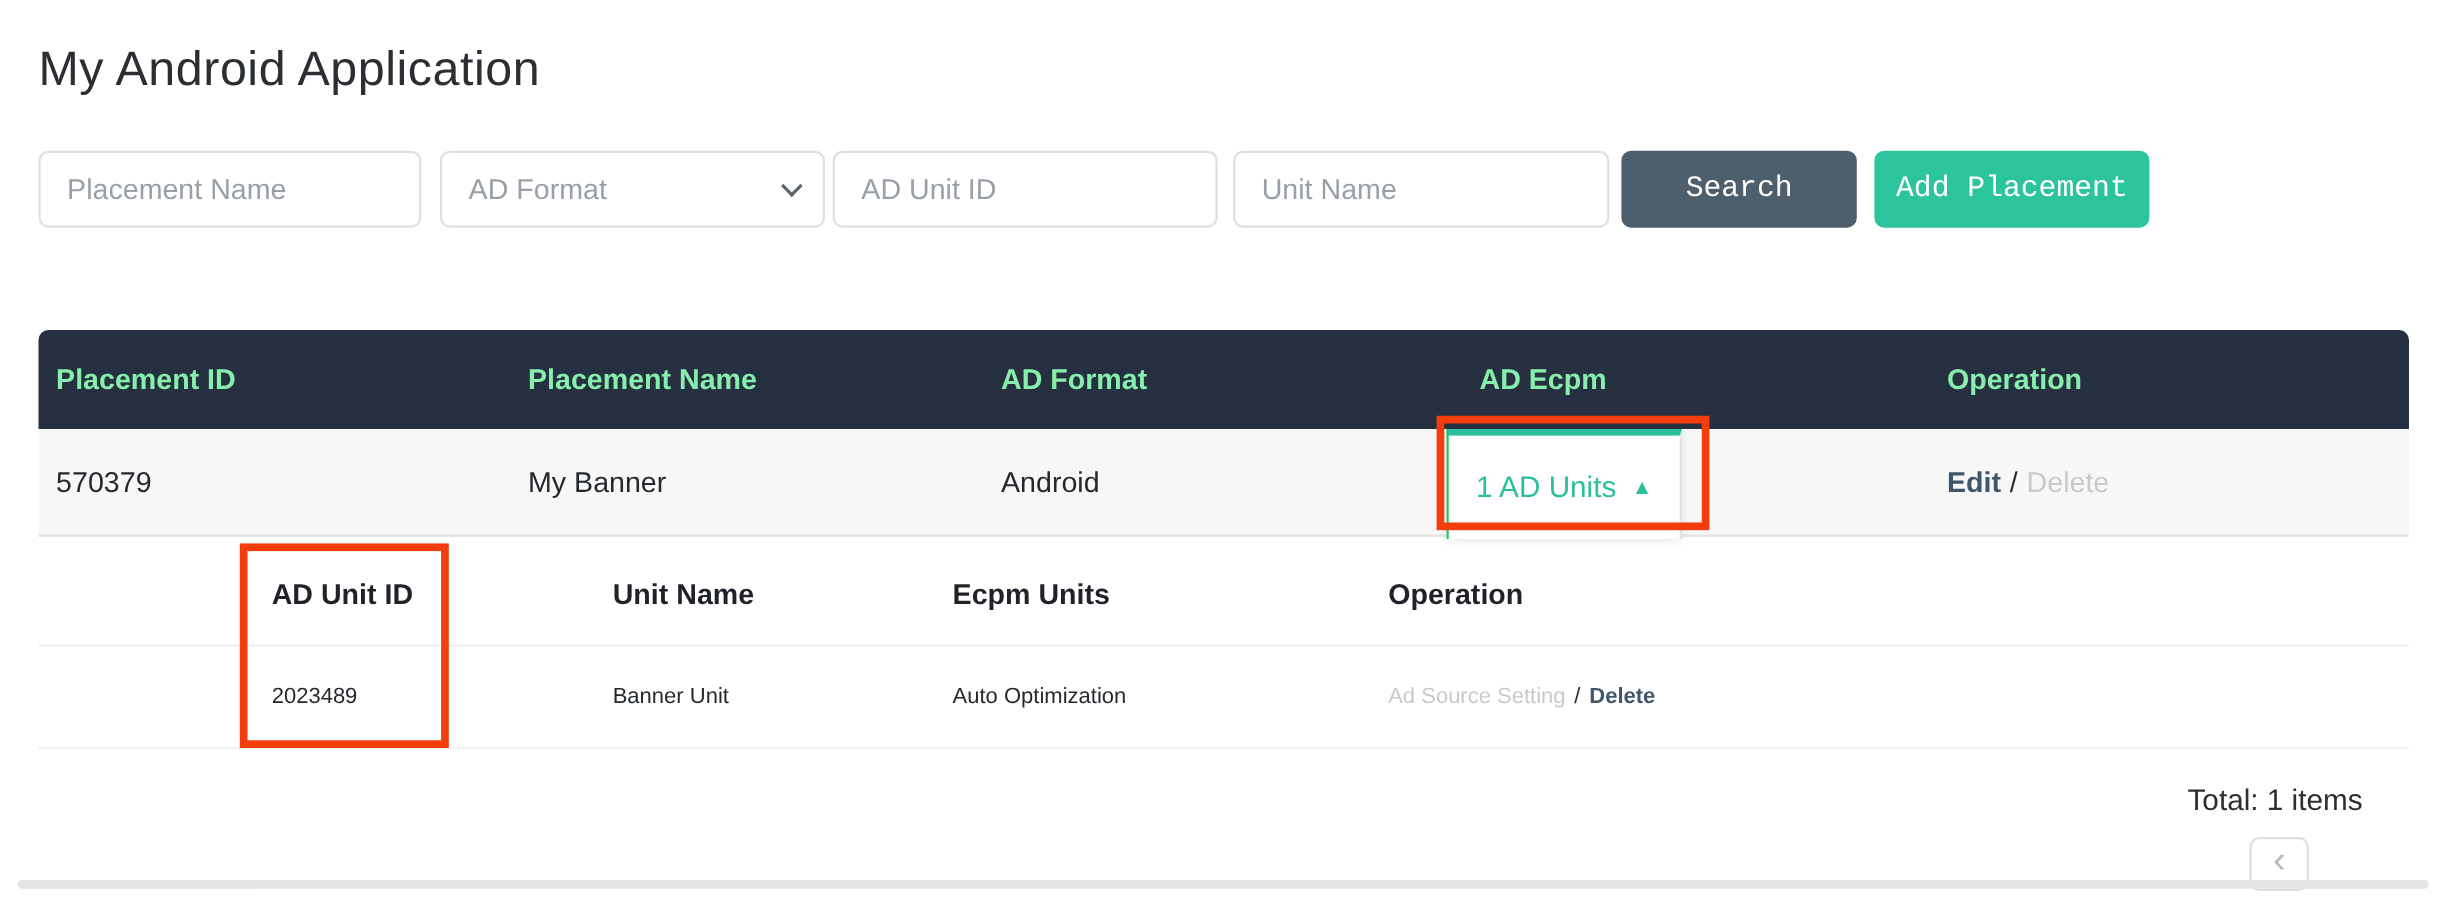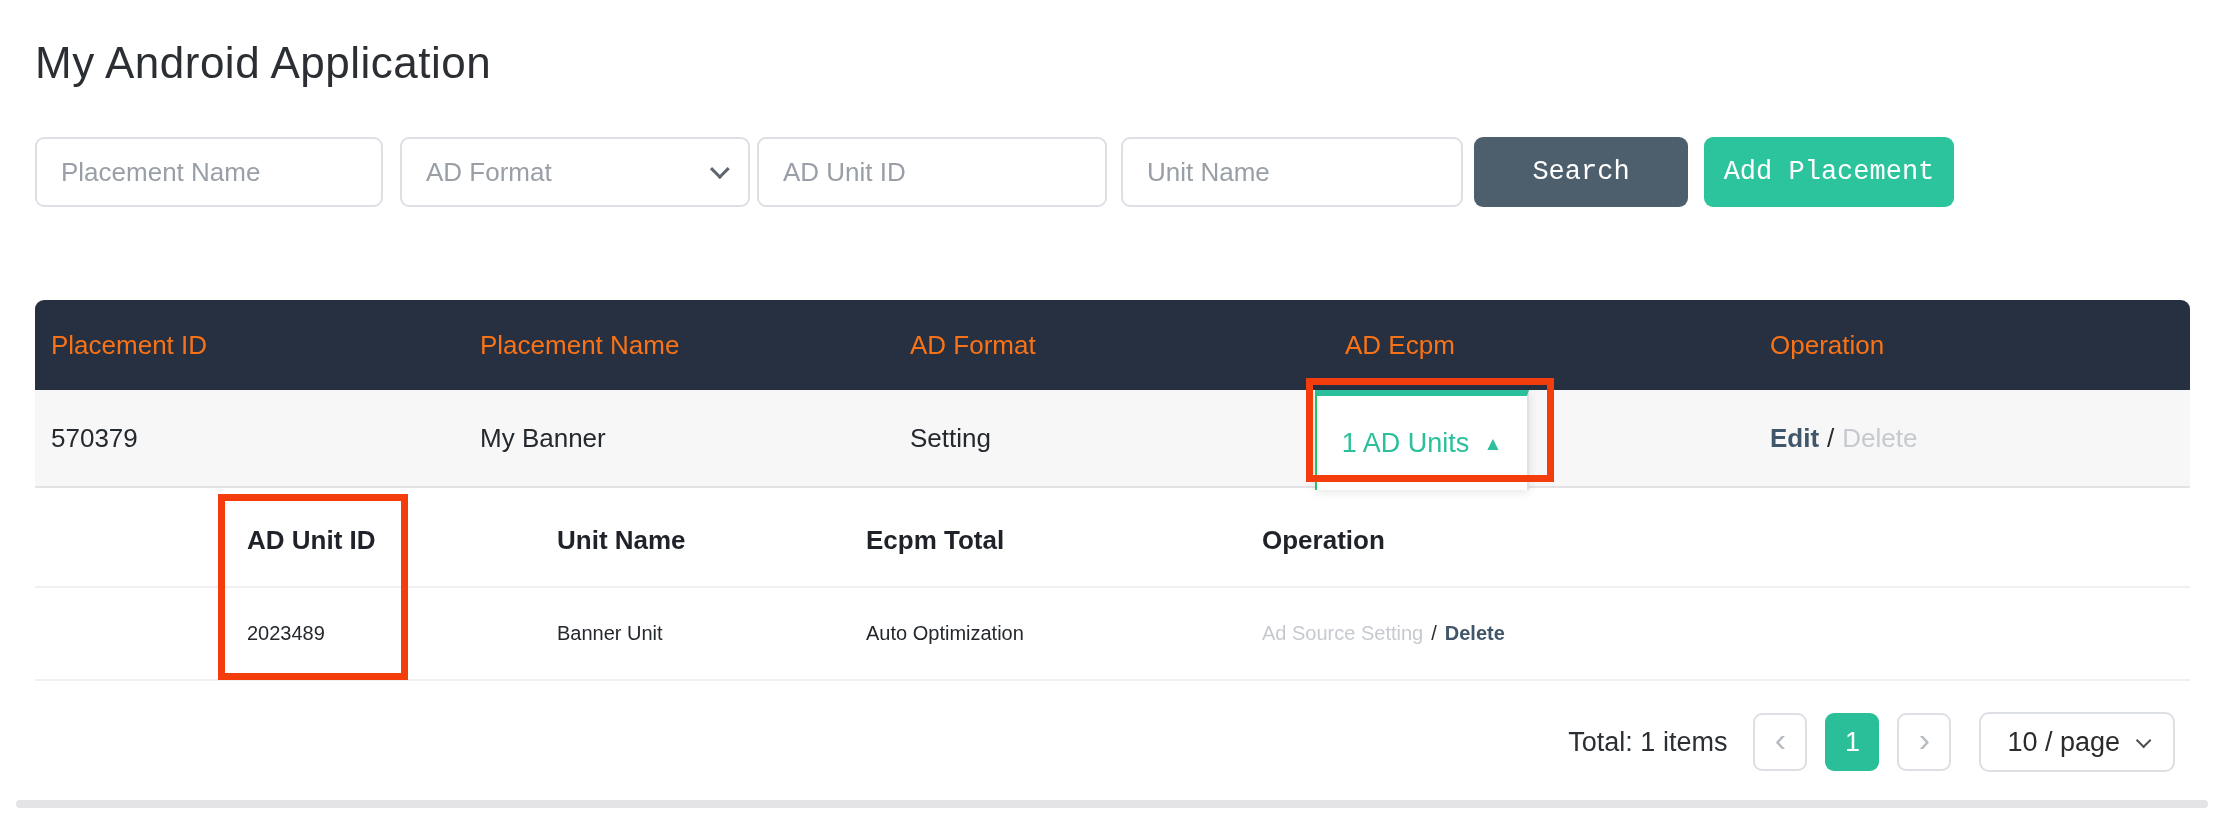--- a/index.html
+++ b/index.html
@@ -39,21 +39,21 @@
     position:absolute; top:137px; height:70px; border:none; border-radius:9px;
     color:#fff; font-size:27px; cursor:pointer; font-family:Liberation Mono, monospace;
   }
   .btn-search { left:1474px; width:214px; background:#4d5e6c; }
   .btn-add    { left:1704px; width:250px; background:#2cc49d; }
   
   .thead {
     position:absolute; left:35px; top:300px; width:2155px; height:90px;
     background:#273040; border-radius:9px 9px 0 0;
   }
-  .th { position:absolute; top:0; line-height:90px; color:#f97316; font-weight:normal; font-size:26px; }
+  .th { position:absolute; top:0; line-height:90px; color:#86efac; font-weight:bold; font-size:26px; }
   .trow {
     position:absolute; left:35px; top:390px; width:2155px; height:98px;
     background:#f7f7f8; border-bottom:2px solid #e3e3e5; z-index:1;
   }
   .td { position:absolute; top:0; line-height:96px; font-size:26px; color:#24292e; }
   .c0 { left:16px; }  .c1 { left:445px; } .c2 { left:875px; }
   .c3 { left:1310px; } .c4 { left:1735px; }
   .link-strong  { color:#40566a; font-weight:bold; text-decoration:none; cursor:pointer; }
   .link-disabled{ color:#c6cacf; text-decoration:none; }
   .op-sep { color:#2b2b2b; padding:0 8px; }
@@ -75,21 +75,21 @@
   .sub-th { position:absolute; top:0; line-height:92px; font-weight:bold; font-size:26px; color:#1f2329; }
   .sub-trow {
     position:absolute; left:35px; top:588px; width:2155px; height:93px;
     background:#fff; border-bottom:2px solid #f0f0f2;
   }
   .sub-td { position:absolute; top:0; line-height:91px; font-size:20px; color:#24292e; }
   .s0 { left:212px; } .s1 { left:522px; } .s2 { left:831px; } .s3 { left:1227px; }
   
   .pagination {
     position:absolute; top:712px; right:49px; height:60px;
-    display:flex; align-items:center; gap:18px;
+    display:flex; align-items:center; gap:18px;flex-direction:column;
   }
   .total { font-size:27px; color:#2b2f33; margin-right:8px; }
   .page-btn {
     width:54px; height:58px; border:2px solid #dcdfe3; border-radius:9px;
     background:#fff; color:#b6bbc1; font-size:34px;
     display:flex; align-items:center; justify-content:center;
     cursor:pointer; font-family:inherit; padding-bottom:6px;
   }
   .page-btn.current {
     background:#2bbf99; border:none; color:#fff; font-size:27px; padding-bottom:0;
@@ -137,35 +137,35 @@
     <span class="th c0">Placement ID</span>
     <span class="th c1">Placement Name</span>
     <span class="th c2">AD Format</span>
     <span class="th c3">AD Ecpm</span>
     <span class="th c4">Operation</span>
   </div>
 
   <div class="trow">
     <span class="td c0">570379</span>
     <span class="td c1">My Banner</span>
-    <span class="td c2">Setting</span>
+    <span class="td c2">Android</span>
     <span class="td c4">
       <a class="link-strong">Edit</a><span class="op-sep">/</span><a class="link-disabled">Delete</a>
     </span>
   </div>
 
   <div class="adunit-tab">
     <span>1 AD Units</span>
     <span class="tab-caret">▲</span>
   </div>
 
   <div class="sub-thead">
     <span class="sub-th s0">AD Unit ID</span>
     <span class="sub-th s1">Unit Name</span>
-    <span class="sub-th s2">Ecpm Total</span>
+    <span class="sub-th s2">Ecpm Units</span>
     <span class="sub-th s3">Operation</span>
   </div>
 
   <div class="sub-trow">
     <span class="sub-td s0">2023489</span>
     <span class="sub-td s2">Auto Optimization</span>
     <span class="sub-td s1">Banner Unit</span>
     <span class="sub-td s3">
       <a class="link-disabled">Ad Source Setting</a><span class="op-sep">/</span><a class="link-strong">Delete</a>
     </span>

